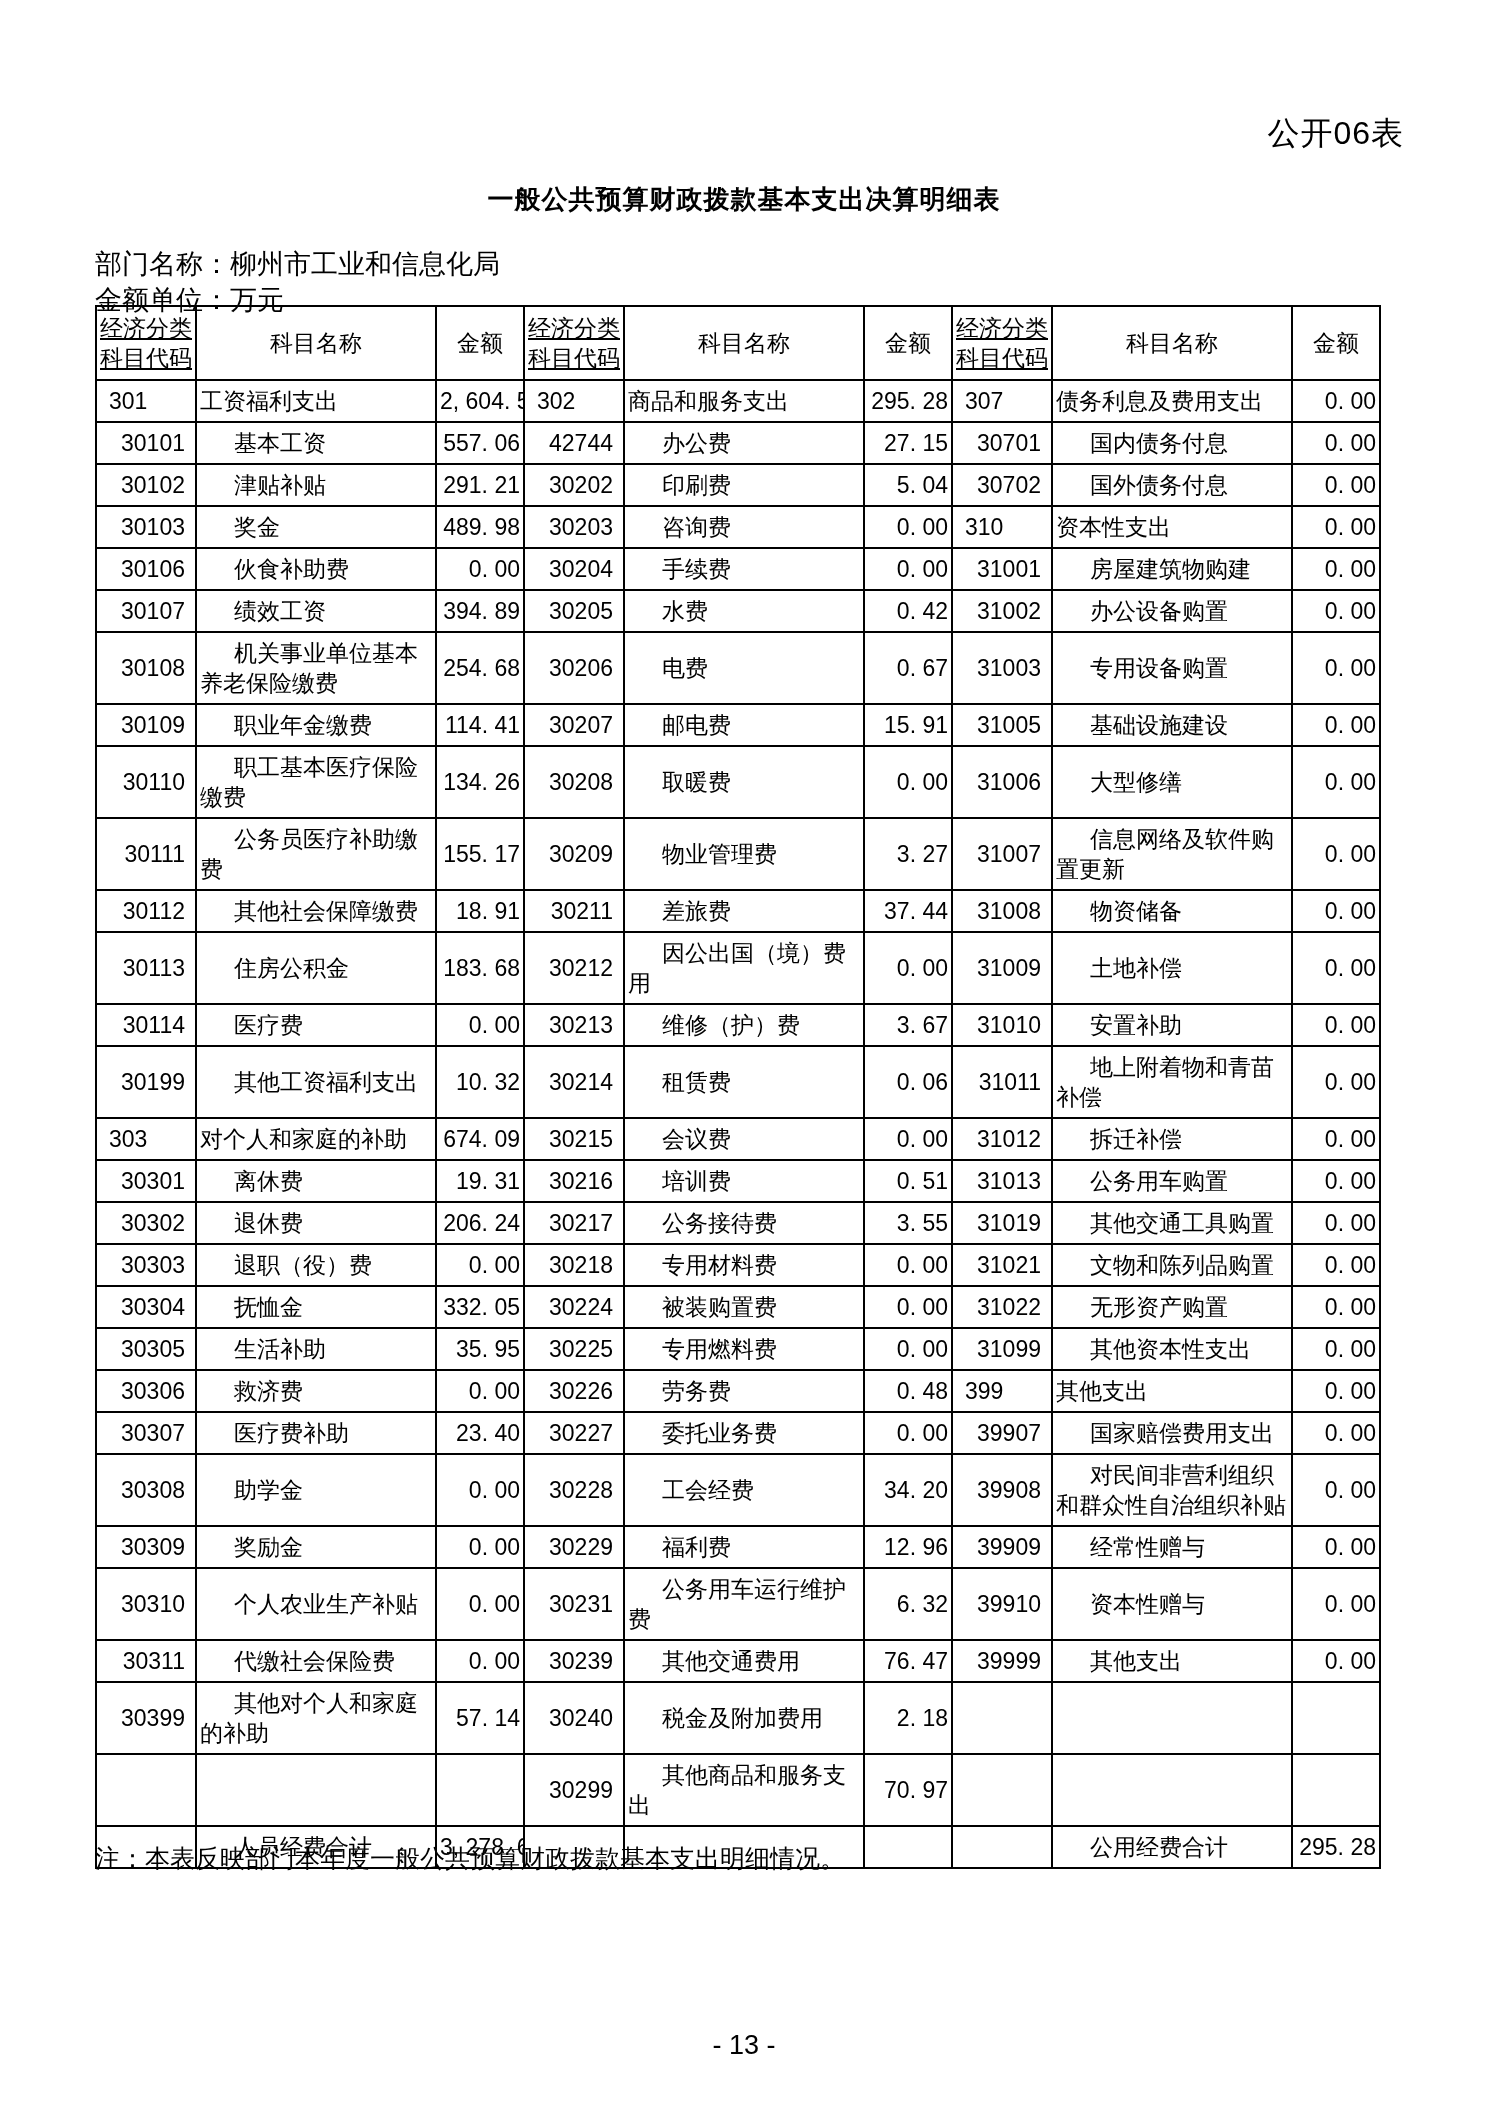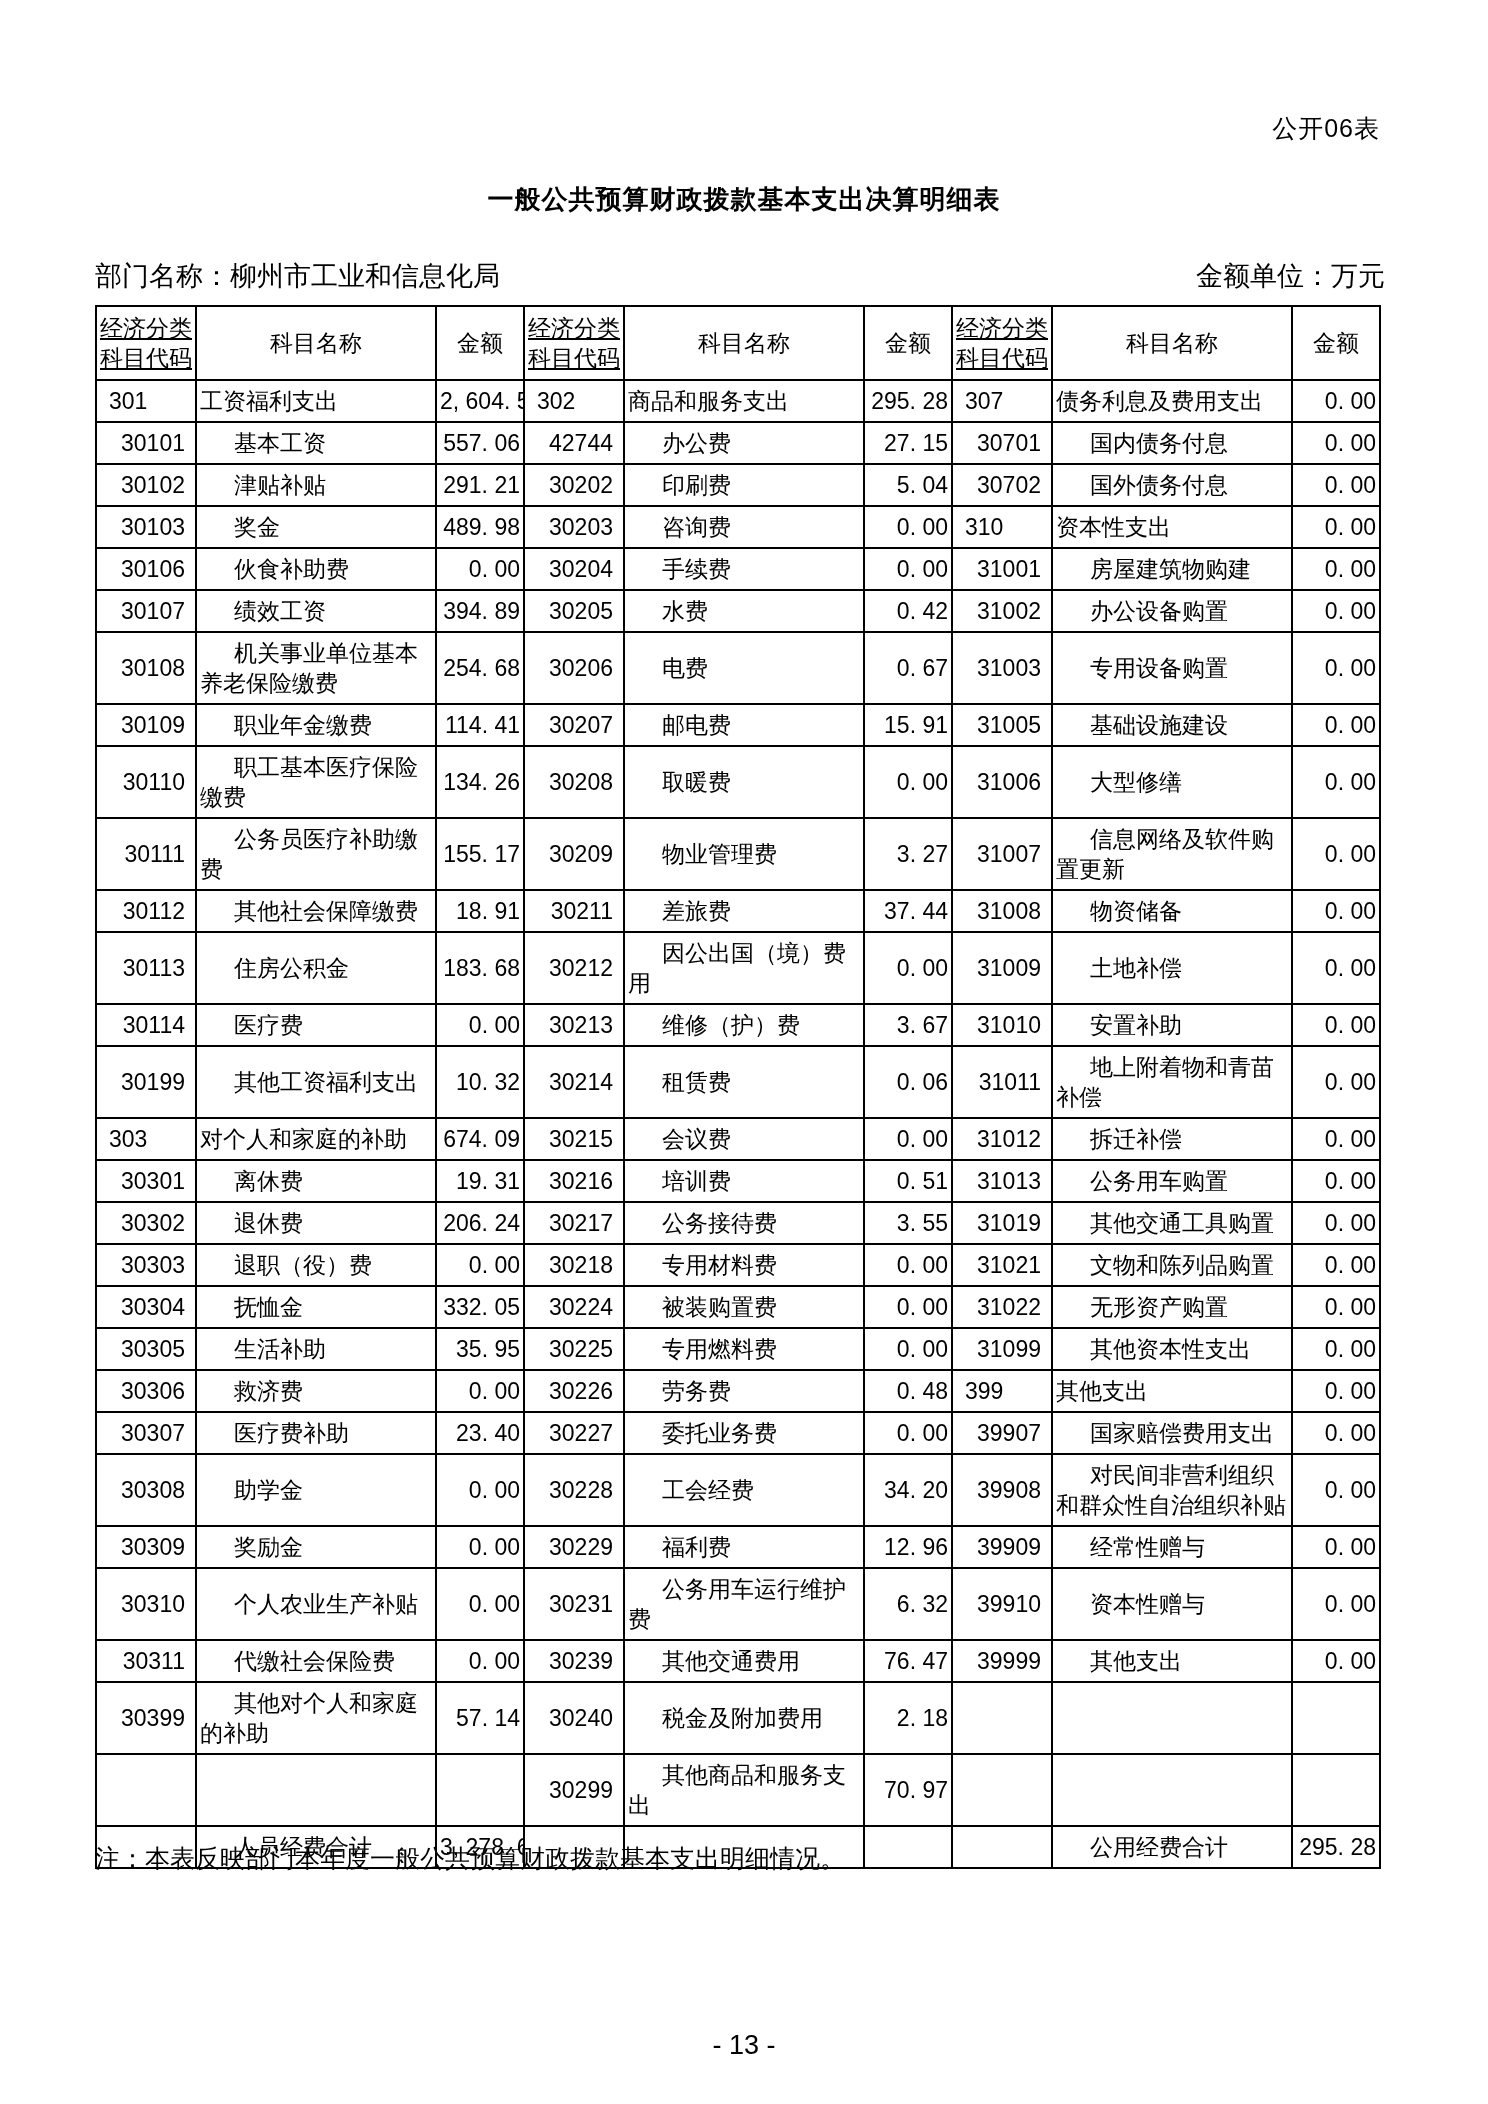--- a/index.html
+++ b/index.html
@@ -5,32 +5,33 @@
   html,body{margin:0;padding:0;background:#e8e8e8;}
   .page{
     position:relative;
     width:1488px;height:2104px;
     background:#ffffff;
     font-family:"Liberation Sans", sans-serif;
     color:#000;
     overflow:hidden;
   }
   .form-no{
-    position:absolute;top:112px;right:108px;
-    font-size:25px;letter-spacing:1px;
+    position:absolute;top:112px;right:84px;
+    font-size:32px;letter-spacing:1px;
   }
   .title{
     position:absolute;top:182px;left:0;width:100%;
     text-align:center;font-size:26px;font-weight:700;margin:0;
     letter-spacing:1px;
   }
   .meta{
-    position:absolute;top:258px;left:95px;width:1290px;
+    position:absolute;top:246px;left:95px;width:1290px;
     display:flex;justify-content:space-between;
     font-size:27px;
+    flex-direction:column;
   }
   table.grid{
     position:absolute;top:305px;left:95px;
     border-collapse:collapse;table-layout:fixed;
     width:1284px;
   }
   table.grid th, table.grid td{
     border:2px solid #000;
     font-size:23px;line-height:30px;
     padding:5px 3px;

